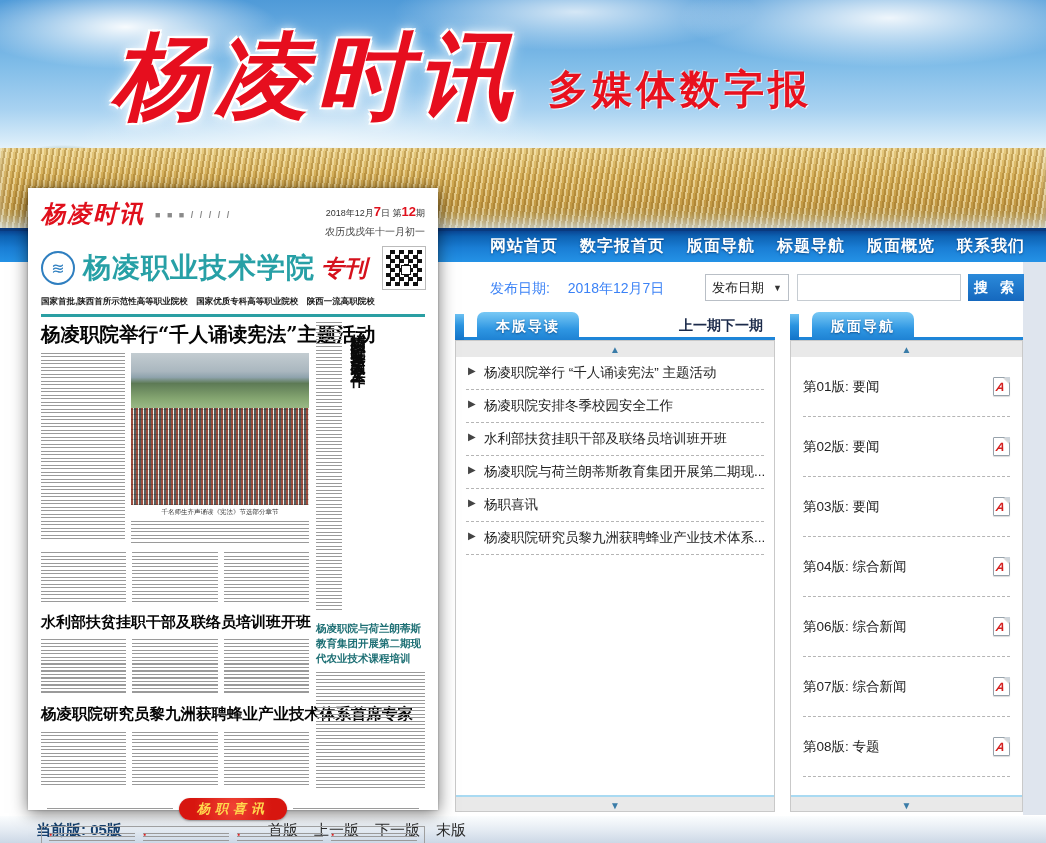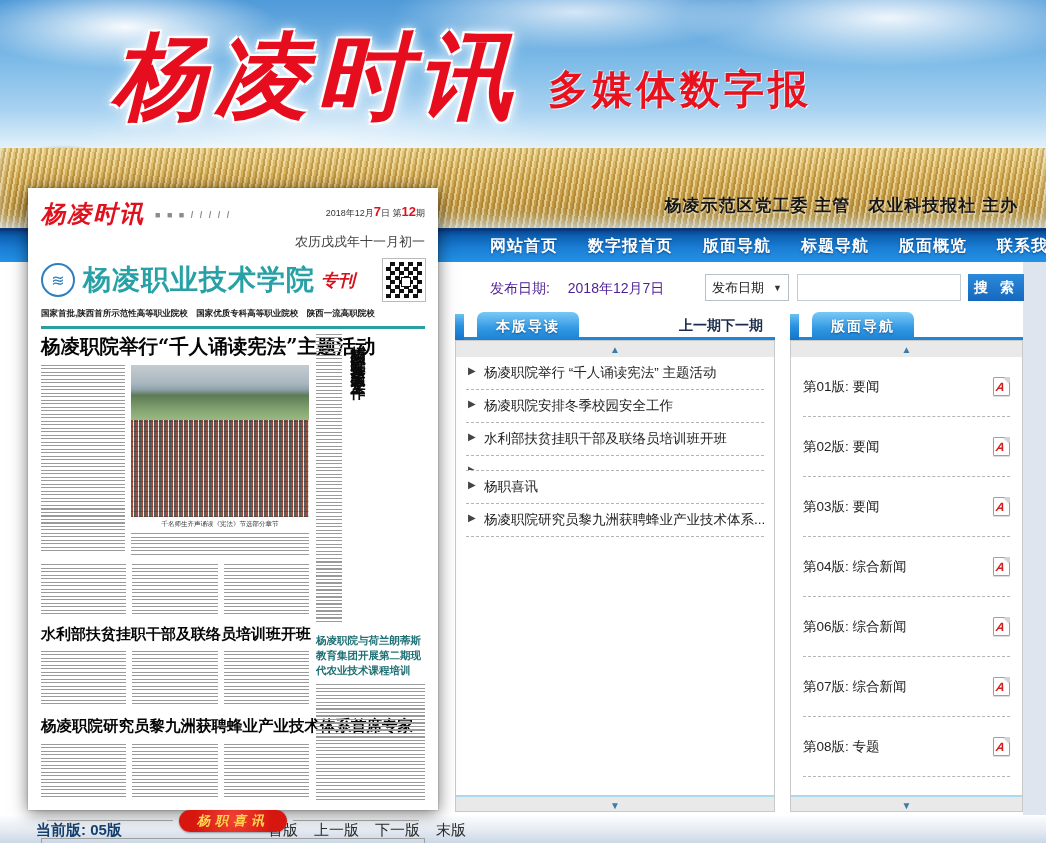--- a/index.html
+++ b/index.html
@@ -30,30 +30,30 @@
     font-style:italic; font-weight:bold; font-size:94px; letter-spacing:8px; color:#e60e1e; white-space:nowrap;
     text-shadow:-2px -2px 0 #fff,2px -2px 0 #fff,-2px 2px 0 #fff,2px 2px 0 #fff,0 0 10px #fff,0 0 16px rgba(255,255,255,.9);}
   .tagline { position:absolute; left:548px; top:62px; font-size:40px; font-weight:bold; color:#e8111e;
     letter-spacing:4px; text-shadow:1px 1px 0 rgba(255,255,255,.8),-1px -1px 0 rgba(255,255,255,.6);}
   .sponsor { position:absolute; right:28px; top:194px; font-size:17px; font-weight:bold; color:#151515;
     letter-spacing:1px; text-shadow:0 1px 2px rgba(255,250,230,.8);}
 
   
   .navbar { position:absolute; left:0; top:228px; width:1046px; height:34px;
     background:linear-gradient(180deg,#0a4694 0%,#0d63b4 18%,#1a7ed5 55%,#2492e6 100%);
-    border-top:3px solid #0a3a7e; display:flex; align-items:center; padding-left:490px; gap:30px;}
+    border-top:3px solid #0a3a7e; display:flex; align-items:center; padding-left:490px; gap:22px;}
   .navbar .nav-item { color:#fff; font-size:16px; font-weight:bold; letter-spacing:1px;
     text-shadow:0 1px 2px rgba(0,40,90,.6); cursor:pointer; white-space:nowrap;}
 
   
   .right-strip { position:absolute; left:1023px; top:262px; width:23px; height:553px; background:#dfe5ee; }
 
   
   .toolbar { position:absolute; left:0; top:262px; width:1046px; height:50px; }
-  .pub { position:absolute; left:490px; top:18px; font-size:14px; color:#4c1d95; }
+  .pub { position:absolute; left:490px; top:18px; font-size:14px; color:#3b82f6; }
   .pub b { font-weight:normal; margin-left:14px; }
   .filter { position:absolute; left:705px; top:12px; width:84px; height:27px; border:1px solid #b9bfc6;
     background:#fff; font-size:13px; color:#222; display:flex; align-items:center; padding:0 6px; gap:8px;}
   .filter .caret { font-size:9px; color:#333; margin-left:auto; }
   .search-box { position:absolute; left:797px; top:12px; width:164px; height:27px; border:1px solid #c6ccd2;
     background:#fff; font-size:13px; padding:0 6px; outline:none;}
   .search-btn { position:absolute; left:968px; top:12px; width:56px; height:27px; border:0;
     background:linear-gradient(180deg,#2b8ada,#1568be); color:#fff; font-size:14px; font-weight:bold;
     letter-spacing:4px; cursor:pointer;}
 
@@ -97,27 +97,27 @@
   
   .paper { position:absolute; left:28px; top:188px; width:410px; height:622px; background:#fff;
     box-shadow:0 3px 16px rgba(0,0,0,.55), 0 0 2px rgba(0,0,0,.3); padding:14px 13px 10px; z-index:5;}
   .p-row1 { display:flex; align-items:flex-start; }
   .p-mast { font-family:"DejaVu Serif","Liberation Serif",serif; font-style:italic; font-weight:bold;
     font-size:24px; color:#e0101c; letter-spacing:2px; line-height:1;}
   .p-slash { font-size:9px; color:#8a8a8a; letter-spacing:2px; margin:8px 0 0 10px; font-weight:bold;}
   .p-dateblk { margin-left:auto; text-align:right; }
   .p-date { font-size:9px; color:#333; white-space:nowrap; }
   .p-date .bigred { color:#e0101c; font-size:13px; font-weight:bold; }
-  .p-lunar { font-size:13px; color:#444; margin-top:13px;text-align:center; }
+  .p-lunar { font-size:10px; color:#444; margin-top:5px;text-align:center; }
   .p-row2 { display:flex; align-items:center; margin-top:8px; }
   .p-logo { width:34px; height:34px; border-radius:50%; border:2px solid #2f7fc0; color:#2f7fc0;
     font-size:16px; display:flex; align-items:center; justify-content:center; flex:none;}
   .p-school { font-size:28px; font-weight:bold; color:#27a0a6; letter-spacing:1px; margin-left:8px;
     white-space:nowrap;}
-  .p-special { font-size:17px; font-weight:bold; font-style:italic; color:#d5111c; margin-left:6px; }
+  .p-special { font-size:23px; font-weight:bold; font-style:italic; color:#d5111c; margin-left:6px; }
   .p-qr { margin-left:auto; width:42px; height:42px; border:3px solid #fff; outline:1px solid #bbb;
     background:repeating-conic-gradient(#111 0% 25%, #fff 0% 50%) 0 0/9px 9px; flex:none; position:relative;}
   .p-qr::after { content:""; position:absolute; left:15px; top:15px; width:8px; height:8px; background:#fff;
     border:1px solid #111;}
   .p-accred { margin-top:7px; font-size:8.5px; font-weight:bold; color:#1c1c1c; white-space:nowrap; }
   .p-rule { height:3px; background:#2a9fa3; margin:6px 0 5px; }
   .p-body { display:flex; gap:7px; }
   .p-left { width:268px; flex:none; }
   .p-right { flex:1; min-width:0; }
   .p-h1 { font-size:19.5px; font-weight:bold; color:#050505; line-height:1.2; margin:1px 0 7px;
@@ -162,21 +162,20 @@
 <body>
 
 <div class="page">
 
   <div class="header">
     <div class="clouds"></div>
     <div class="treeline"></div>
     <div class="wheat"></div>
     <div class="brand">杨凌时讯</div>
     <div class="tagline">多媒体数字报</div>
-    <div class="sponsor">杨凌示范区党工委 主管　农业科技报社 主办</div>
   </div>
 
   <div class="navbar">
     <span class="nav-item">网站首页</span>
     <span class="nav-item">数字报首页</span>
     <span class="nav-item">版面导航</span>
     <span class="nav-item">标题导航</span>
     <span class="nav-item">版面概览</span>
     <span class="nav-item">联系我们</span>
   </div>
@@ -203,21 +202,21 @@
       <span>上一期</span>
       <span>下一期</span>
     </div>
   </div>
   <div class="panel-box" style="left:455px; top:340px; width:320px; height:472px;">
     <div class="scrollstrip"><span class="arr">▲</span></div>
     <ul class="article-list">
       <li><span class="tri">▶</span><span>杨凌职院举行 “千人诵读宪法” 主题活动</span></li>
       <li><span class="tri">▶</span><span>杨凌职院安排冬季校园安全工作</span></li>
       <li><span class="tri">▶</span><span>水利部扶贫挂职干部及联络员培训班开班</span></li>
-      <li><span class="tri">▶</span></li>
+      <li><span class="tri">▶</span><span>杨凌职院与荷兰朗蒂斯教育集团开展第二期现...</span></li>
       <li><span class="tri">▶</span><span>杨职喜讯</span></li>
       <li><span class="tri">▶</span><span>杨凌职院研究员黎九洲获聘蜂业产业技术体系...</span></li>
     </ul>
     <div class="scrollstrip strip-bottom"><span class="arr">▼</span></div>
   </div>
 
   <div class="tabstrip" style="left:790px; top:312px; width:233px;">
     <div class="tabstub"></div>
     <div class="tab">版面导航</div>
   </div>

